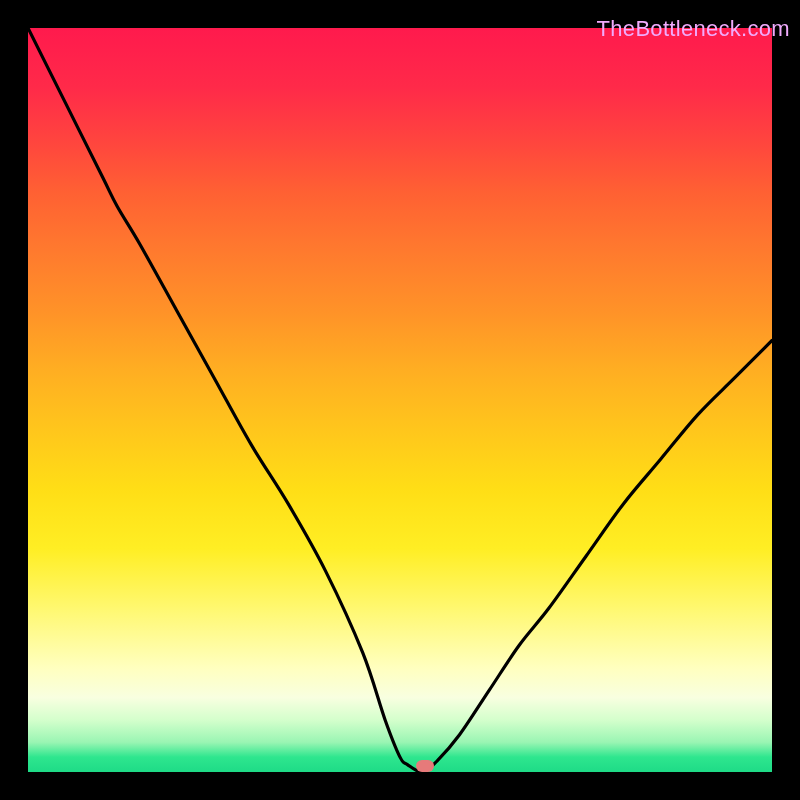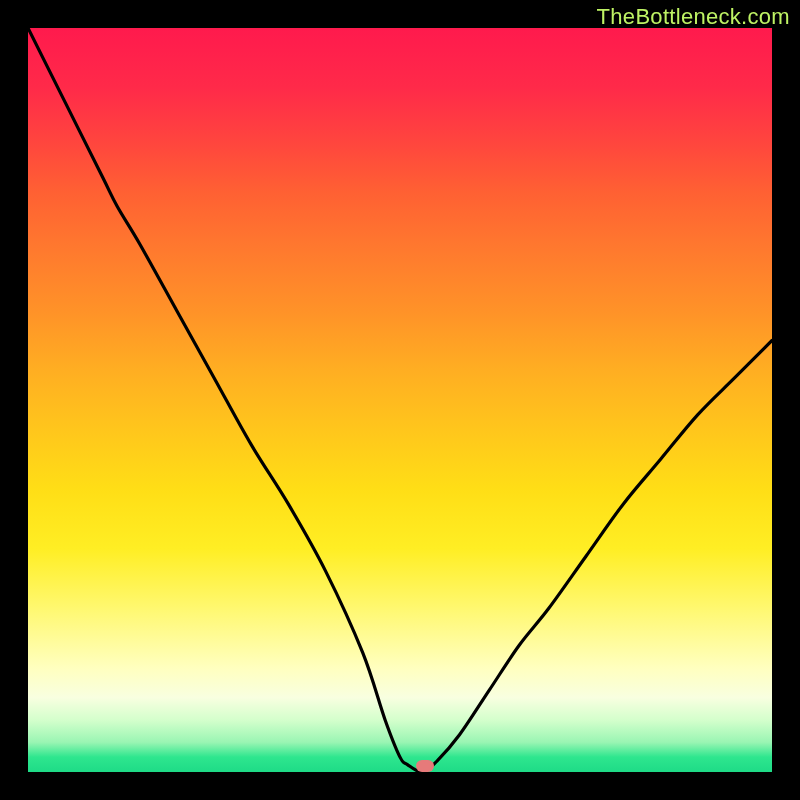--- a/index.html
+++ b/index.html
@@ -55,23 +55,23 @@
     position: absolute;
     width: 18px;
     height: 12px;
     background: #e67a7a;
     border-radius: 6px;
     transform: translate(-50%, -50%);
     pointer-events: none;
   }
   .watermark {
     position: absolute;
-    top: 4px;
+    top: 16px;
     right: 10px;
-    color: #bef264;
+    color: #f0abfc;
     font-size: 22px;
     font-weight: 500;
     letter-spacing: 0.3px;
     user-select: none;
   }
 </style>
 </head>
 <body>
 
 <div class="frame">

